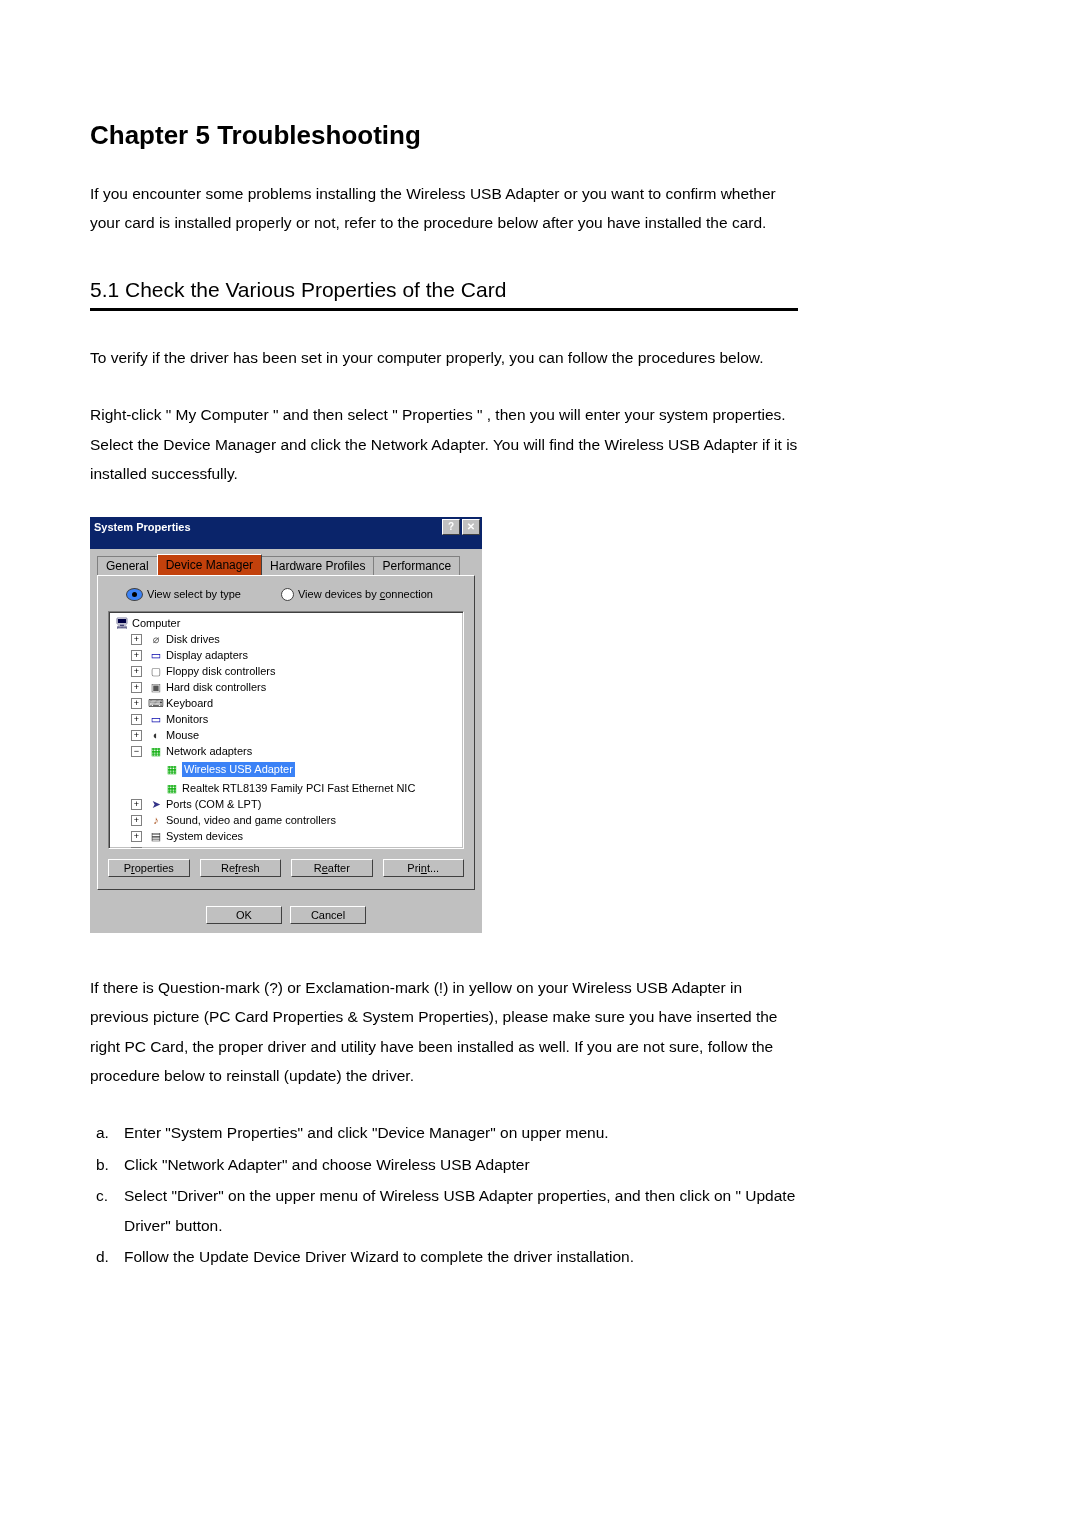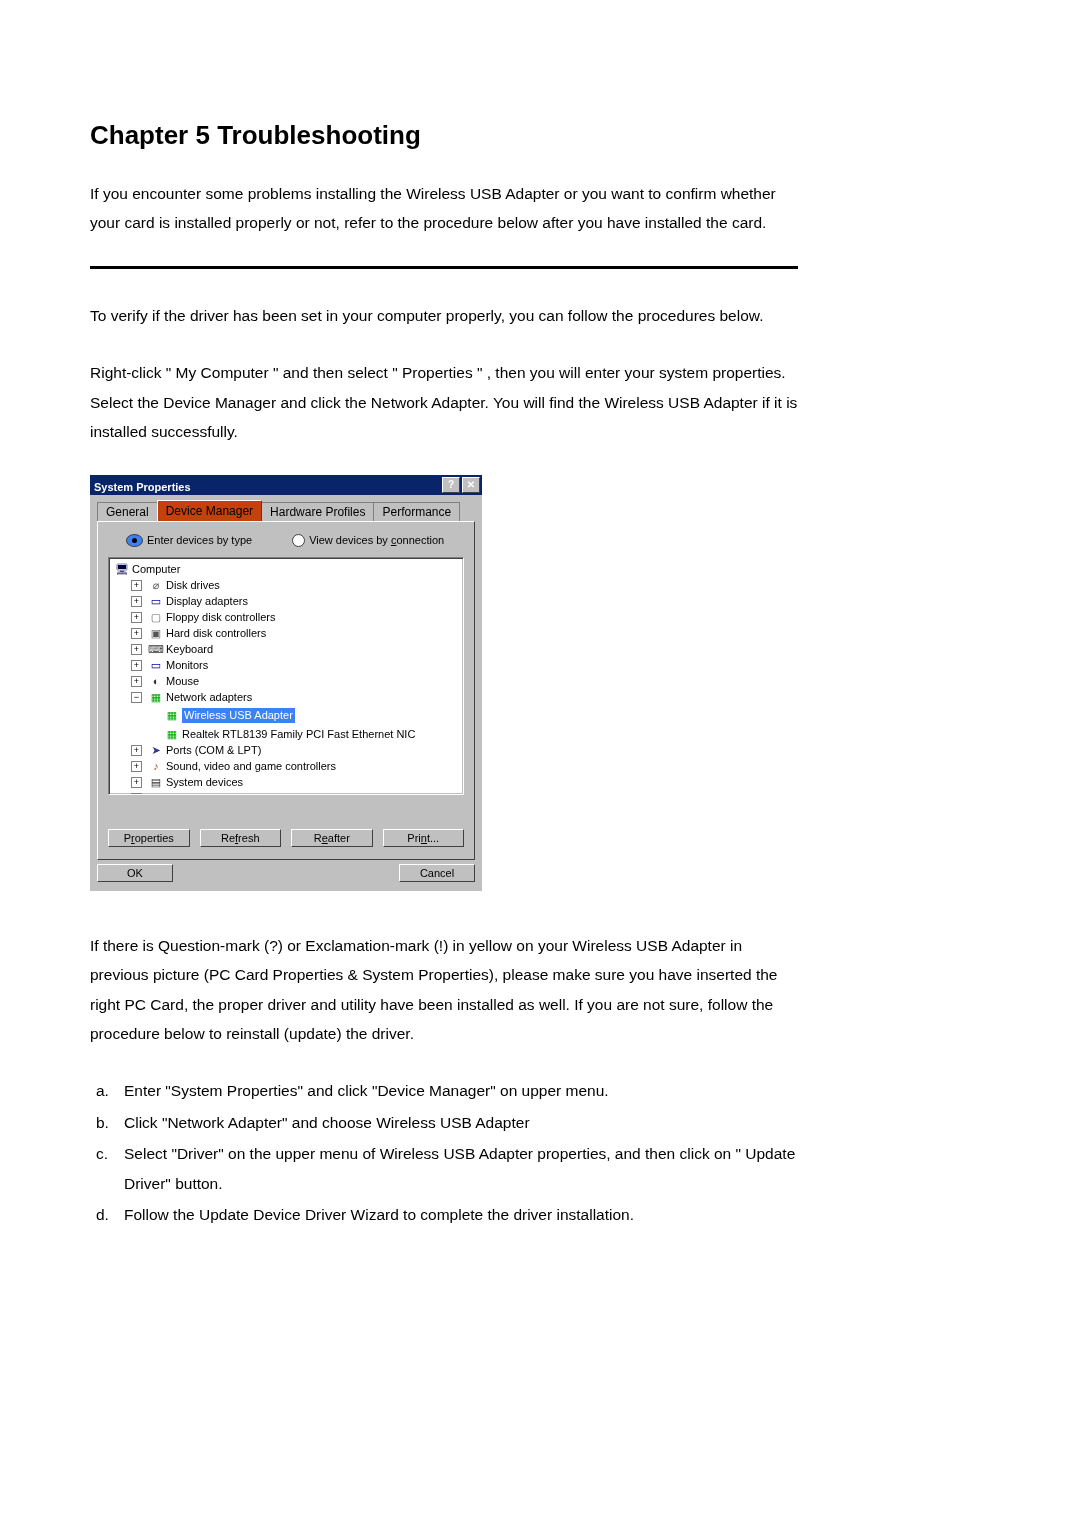--- a/index.html
+++ b/index.html
@@ -41,23 +41,23 @@
     margin: 6px 0 40px 0;
     box-sizing: border-box;
     font-family: Tahoma, "MS Sans Serif", sans-serif;
     font-size: 11px;
     color: #000;
   }
   .titlebar {
     background: #0a246a;
     color: #fff;
     display: flex;
-    align-items: flex-end;
+    align-items: center;
     justify-content: space-between;
-    padding: 2px 2px 2px 4px;
+    padding: 2px 2px 14px 4px;
     font-weight: bold;
     font-size: 11px;
     gap: 12px;
   }
   .titlebar .tbtns { display: flex; gap: 2px; }
   .tbtn {
     width: 16px; height: 14px;
     background: #c0c0c0;
     border: 1px solid #fff;
     border-right-color: #404040; border-bottom-color: #404040;
@@ -170,25 +170,24 @@
     justify-content: space-between;
   }
   .winbtn {
     background: #c0c0c0;
     border: 1px solid #fff;
     border-right-color: #404040; border-bottom-color: #404040;
     padding: 2px 0;
     width: 82px;
     text-align: center;
     font-size: 11px;
-    margin-top: 24px;
   }
   .dlgbtns {
-    display: flex; justify-content: space-between; gap: 8px;
-    margin-top: 4px;
+    display: flex; justify-content: center; gap: 8px;
+    margin-top: 16px;
   }
   .dlgbtn {
     background: #c0c0c0;
     border: 1px solid #fff;
     border-right-color: #404040; border-bottom-color: #404040;
     padding: 2px 0;
     width: 74px;
     text-align: center;
     font-size: 11px;
   }
@@ -217,20 +216,21 @@
 </style>
 </head>
 <body>
 
 <div class="page">
 
   <h1 class="chapter">Chapter 5    Troubleshooting</h1>
 
   <p class="body">If you encounter some problems installing the Wireless USB Adapter or you want to confirm whether your card is installed properly or not, refer to the procedure below after you have installed the card.</p>
 
+  <h2 class="section">5.1   Check the Various Properties of the Card</h2>
   <div class="rule"></div>
 
   <p class="body">To verify if the driver has been set in your computer properly, you can follow the procedures below.</p>
   <p class="body">Right-click " My Computer " and then select " Properties " , then you will enter your system properties. Select the Device Manager and click the Network Adapter. You will find the Wireless USB Adapter if it is installed successfully.</p>
 
   <div class="win">
     <div class="titlebar">
       <span>System Properties</span>
       <span class="tbtns">
         <span class="tbtn">?</span>
@@ -241,21 +241,21 @@
       <div class="tabs">
         <div class="tab">General</div>
         <div class="tab active">Device Manager</div>
         <div class="tab">Hardware Profiles</div>
         <div class="tab">Performance</div>
       </div>
       <div class="tabpanel">
         <div class="radios">
           <label>
             <span class="radio-dot sel"></span>
-            <span>Enter devices by type</span>
+            <span>View select by type</span>
           </label>
           <label>
             <span class="radio-dot"></span>
             <span><span>View devices by </span><span class="und">c</span><span>onnection</span></span>
           </label>
         </div>
 
         <div class="tree">
           <ul>
             <li>

